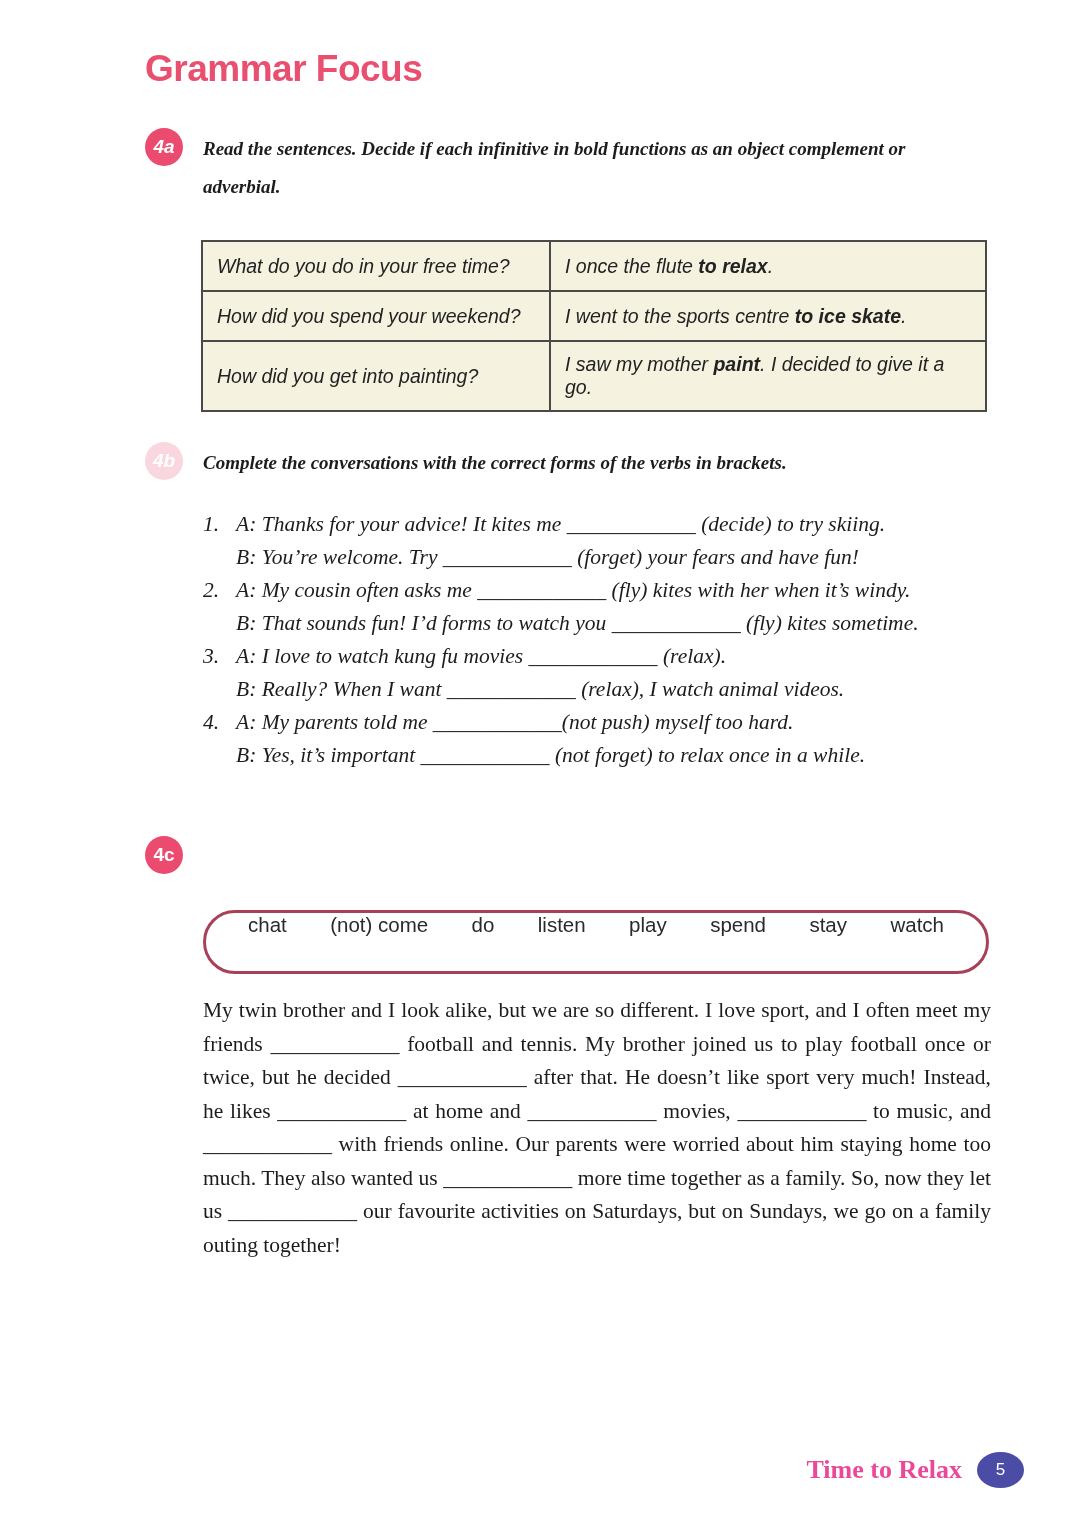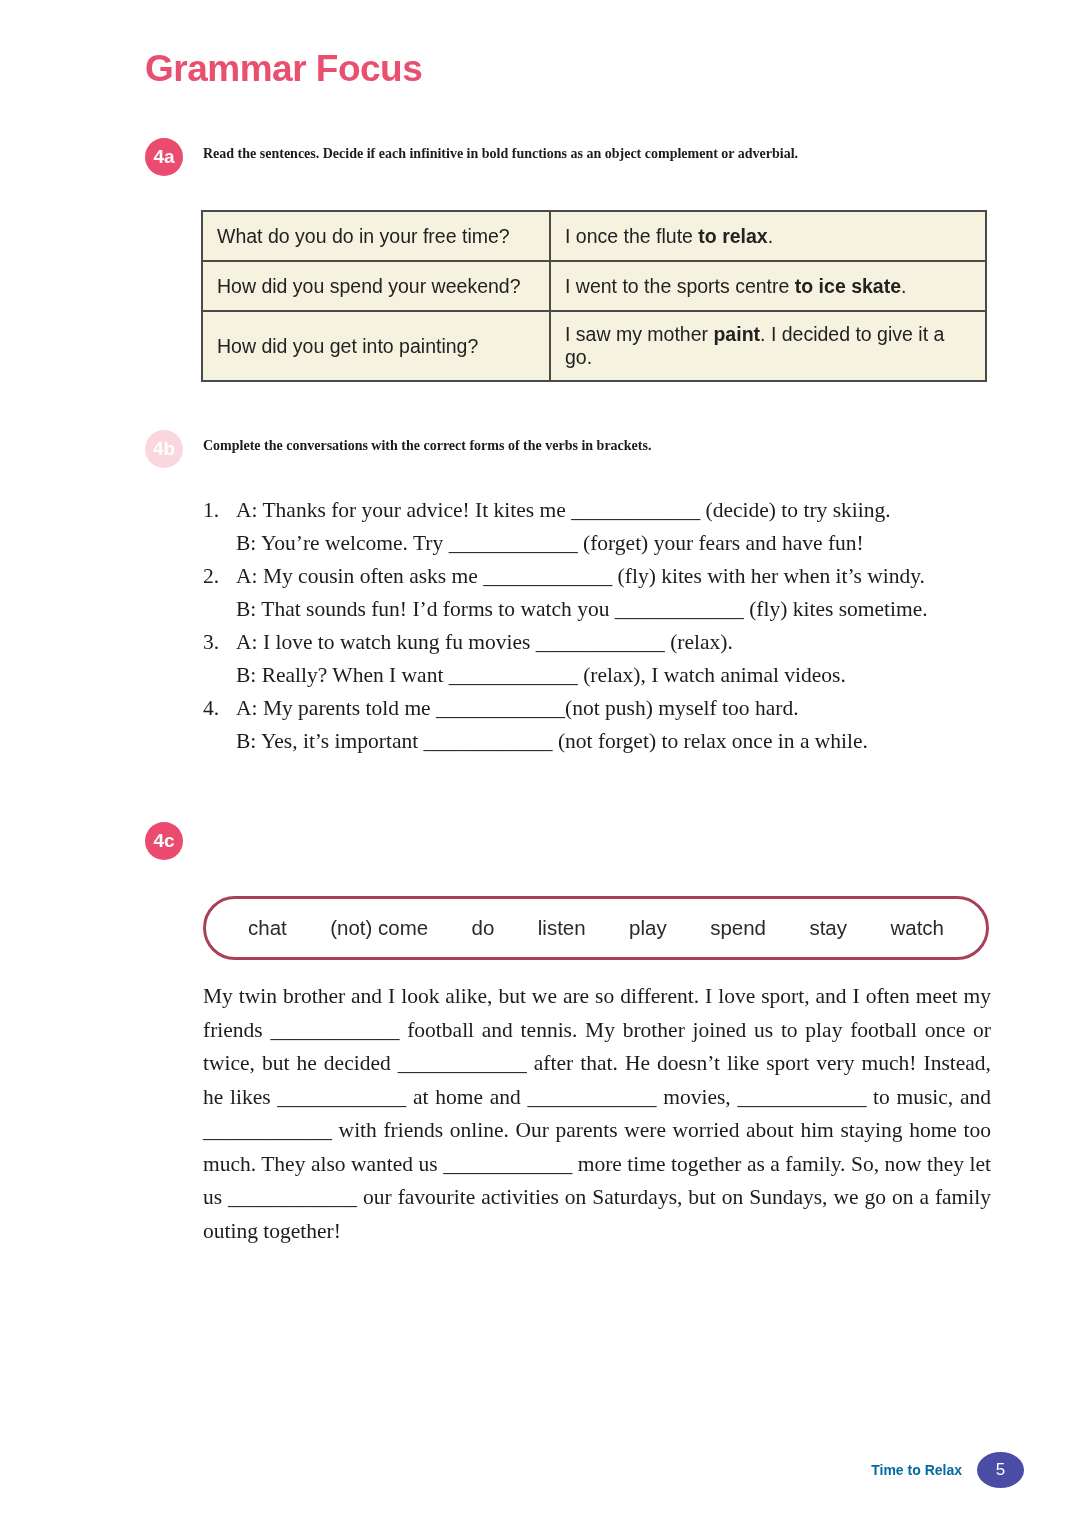--- a/index.html
+++ b/index.html
@@ -26,85 +26,85 @@
   .badge {
     width:38px; height:38px; border-radius:50%;
     background:#ec4b70; color:#fff;
     font-family:"Liberation Sans", sans-serif;
     font-weight:bold; font-size:19px;
     display:flex; align-items:center; justify-content:center;
     flex-shrink:0; margin-top:2px;
   }
   .badge.faded { opacity:0.22; }
   .instruction {
-    font-weight:bold; font-size:14px; line-height:28px;
+    font-weight:bold; font-size:19px; line-height:38px;
     margin:4px 0 0 0; width:768px;
   }
 
-  .sec-4a { margin-top:46px; }
+  .sec-4a { margin-top:36px;font-style:italic; }
 
   table.qa-table {
     margin:34px 0 0 56px;
     border-collapse:collapse;
     width:786px;
     background:#f5f2df;
     font-family:"Liberation Sans", sans-serif;
     font-size:19.5px;
     color:#222;
   }
   table.qa-table td {
     border:2px solid #4a4a48;
     padding:11px 14px;
     height:26px;
     vertical-align:middle;
   }
   table.qa-table td.q-cell { width:318px;border-radius:10px; }
   table.qa-table span.b { font-weight:bold; }
 
-  .sec-4b { margin-top:46px; }
+  .sec-4b { margin-top:28px;font-style:italic; }
 
   .conversations {
     margin:26px 0 0 58px;
     width:792px;
     font-size:21.5px;
     line-height:33px;
   }
   .conv-line { display:flex; }
   .conv-num { width:33px; flex-shrink:0; }
   .conv-body { margin:0; text-indent:-31px; padding-left:31px; flex:1; }
 
   .sec-4c { margin-top:62px; }
 
   .word-box {
     margin:36px 0 0 58px;
     width:786px; height:64px;
     border:3px solid #a84058;
     border-radius:34px;
     box-sizing:border-box;
-    display:flex; align-items:center; justify-content:space-between;
+    display:flex; justify-content:space-between;
     padding:0 42px;
     font-family:"Liberation Sans", sans-serif;
     font-size:20.5px;
     color:#2a2a2a;
   }
 
   .passage {
     margin:20px 0 0 58px;
     width:788px;
     text-align:justify;
     font-size:21.5px;
     line-height:33.5px;
   }
 
   .footer {
     position:absolute; right:56px; top:1452px;
     display:flex; align-items:center; gap:15px;
     font-family:"Liberation Sans", sans-serif;
   }
-  .footer-label { color:#0369a1; font-weight:bold; font-size:14px; }
+  .footer-label { color:#ec4899; font-weight:bold; font-size:26px;font-family:Liberation Serif, serif; }
   .page-badge {
     width:47px; height:36px; border-radius:50%;
     background:#4a4ca6; color:#fff;
     display:flex; align-items:center; justify-content:center;
     font-size:17px;
   }
 </style>
 </head>
 <body>
 

